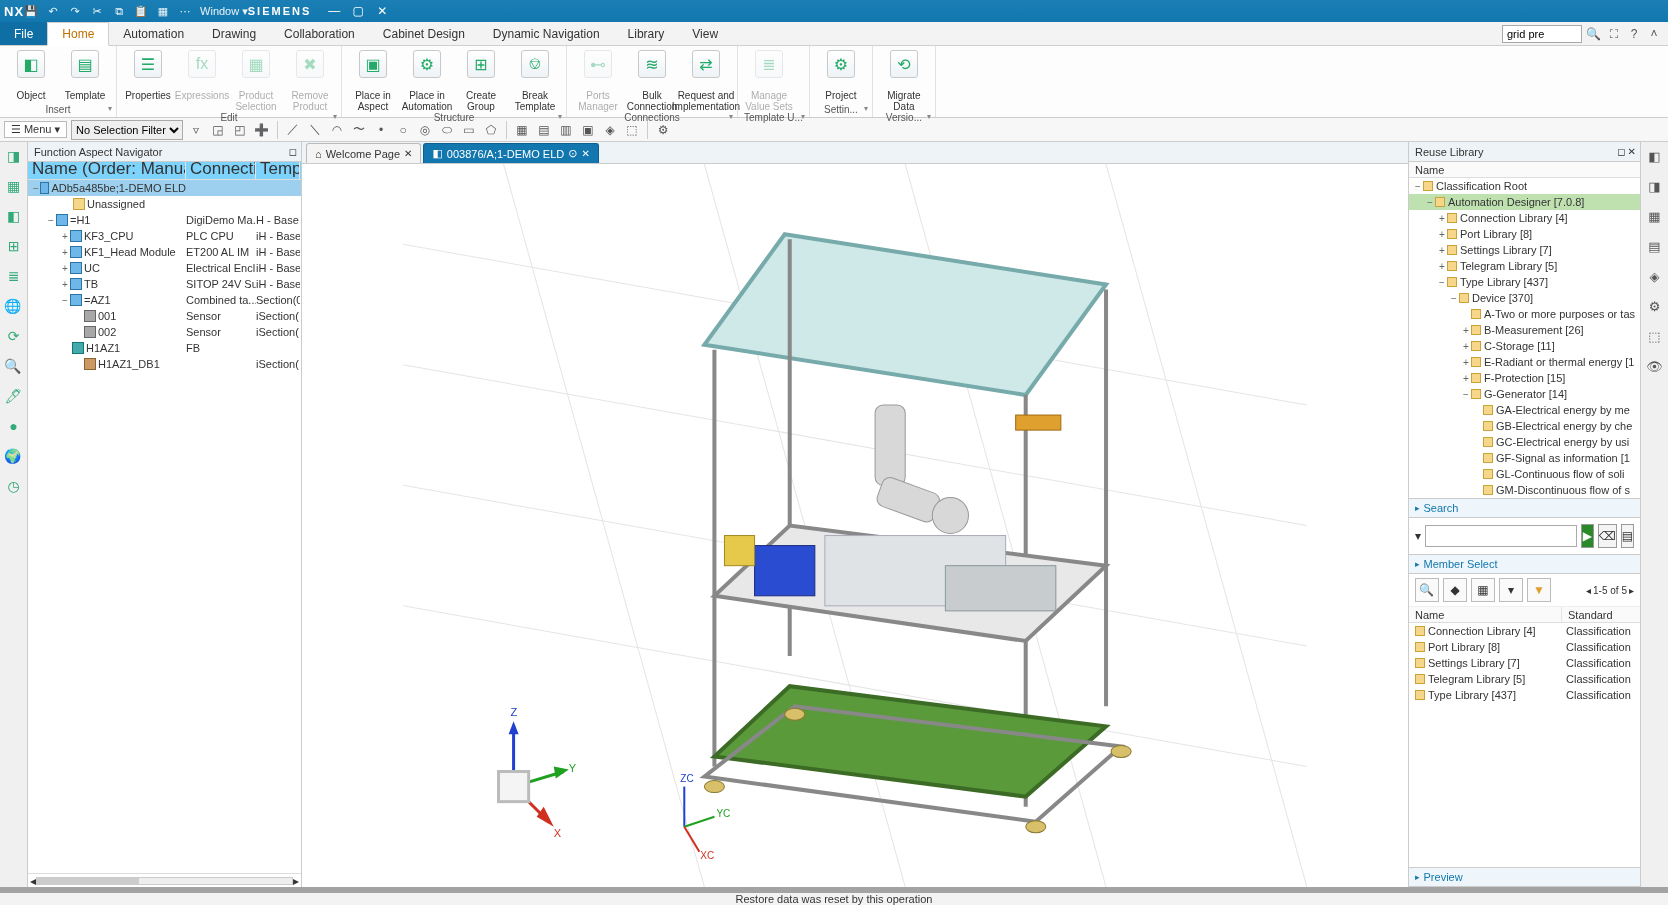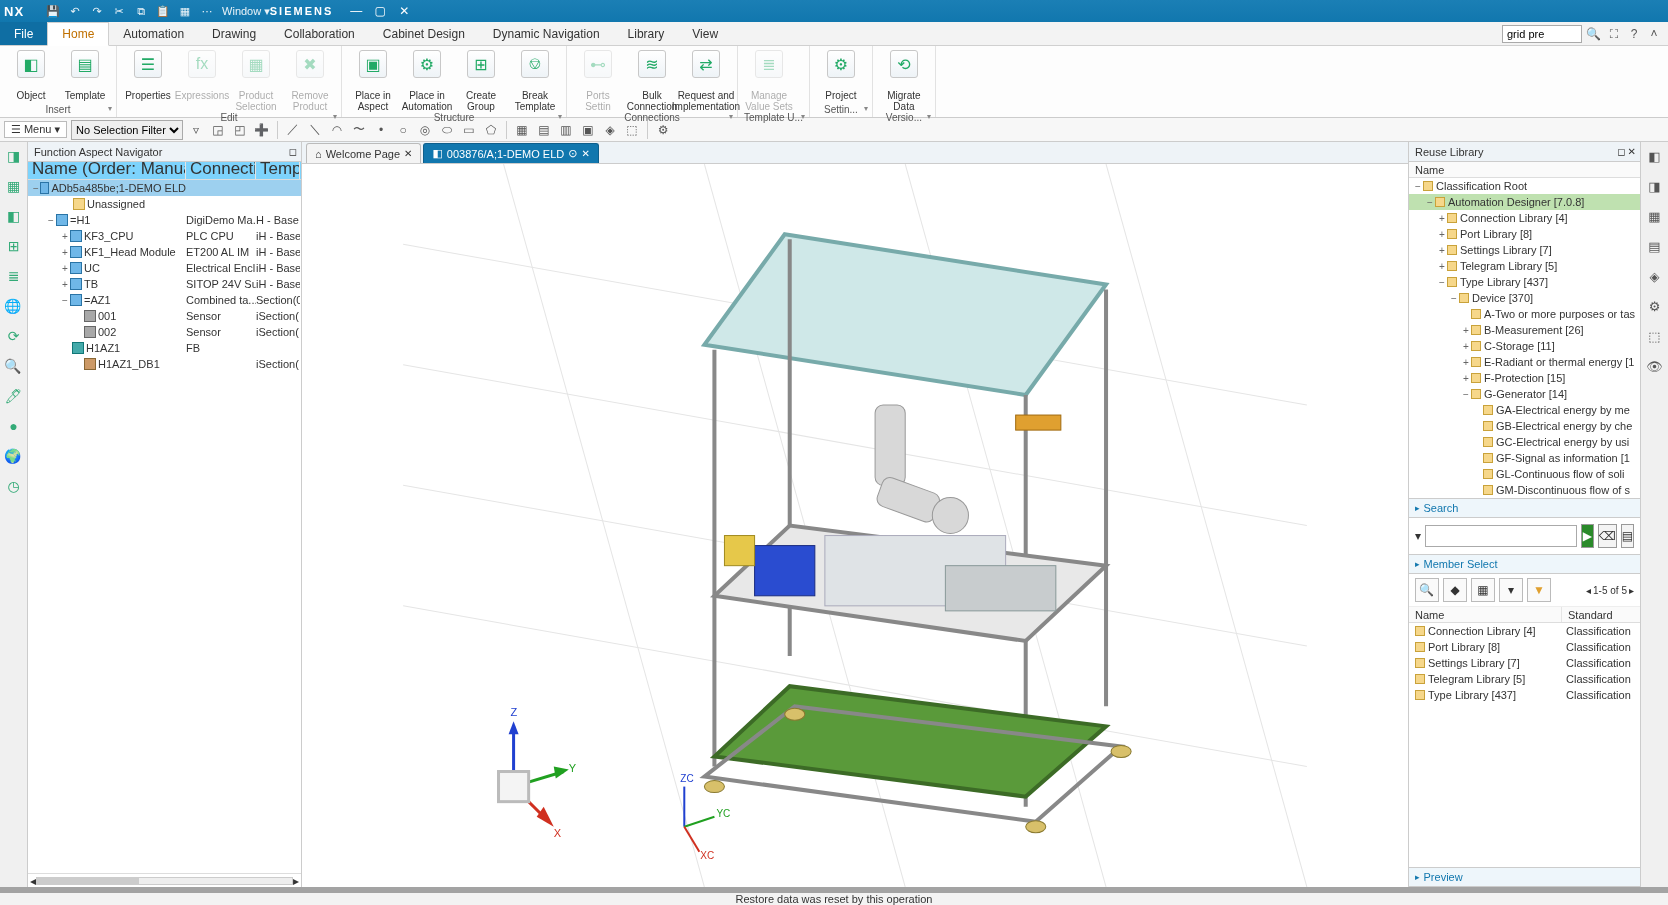--- a/index.html
+++ b/index.html
@@ -1,18 +1,18 @@
 <!DOCTYPE html>
 <html><head>
 <meta charset="utf-8">
 <style>
 * { box-sizing: border-box; margin: 0; padding: 0; font-family: "Segoe UI", Arial, sans-serif; }
 html, body { width: 1668px; height: 905px; overflow: hidden; background: #fff; font-size: 12px; color: #333; }
 .titlebar { height: 22px; background: linear-gradient(#1b7fb5,#1177ae); color: #fff; display: flex; align-items: center; padding: 0 4px; }
-.titlebar .nx-logo { font-weight: bold; font-size: 13px; margin-right: 22px; letter-spacing: 1px; }
+.titlebar .nx-logo { font-weight: bold; font-size: 13px; margin-right: 0; letter-spacing: 1px; }
 .titlebar .qat { display: flex; gap: 8px; align-items: center; }
 .titlebar .qat span { width: 14px; height: 14px; display: inline-flex; align-items: center; justify-content: center; font-size: 11px; opacity: .9; cursor: pointer; }
 .titlebar .title-center { flex: 1; text-align: center; font-size: 11px; }
 .titlebar .siemens { font-weight: bold; letter-spacing: 2px; font-size: 11px; margin-right: 14px; }
 .titlebar .winbtns { display: flex; gap: 6px; }
 .titlebar .winbtns span { width: 18px; height: 14px; display: inline-flex; align-items: center; justify-content: center; cursor: pointer; font-size: 12px; }
 .menubar { height: 24px; background: #f3f3f3; border-bottom: 1px solid #d0d0d0; display: flex; align-items: stretch; }
 .menubar .mtab { padding: 0 14px; display: flex; align-items: center; font-size: 12px; cursor: pointer; }
 .menubar .mtab.file { background: #0f6ea3; color: #fff; }
 .menubar .mtab.active { background: #fff; border: 1px solid #d0d0d0; border-bottom: 1px solid #fff; color: #c07000; margin-bottom: -1px; }
@@ -197,21 +197,21 @@
 Template</div>
         </div>
       </div>
       <div class="grp-label">Structure</div>
     </div>
     <div class="group">
       <div class="items">
         <div class="rbtn disabled">
           <div class="ico">⊷</div>
           <div class="lbl">Ports
-Settin</div>
+Manager</div>
         </div>
         <div class="rbtn">
           <div class="ico">≋</div>
           <div class="lbl">Bulk
 Connection</div>
         </div>
         <div class="rbtn">
           <div class="ico">⇄</div>
           <div class="lbl">Request and
 Implementation</div>

